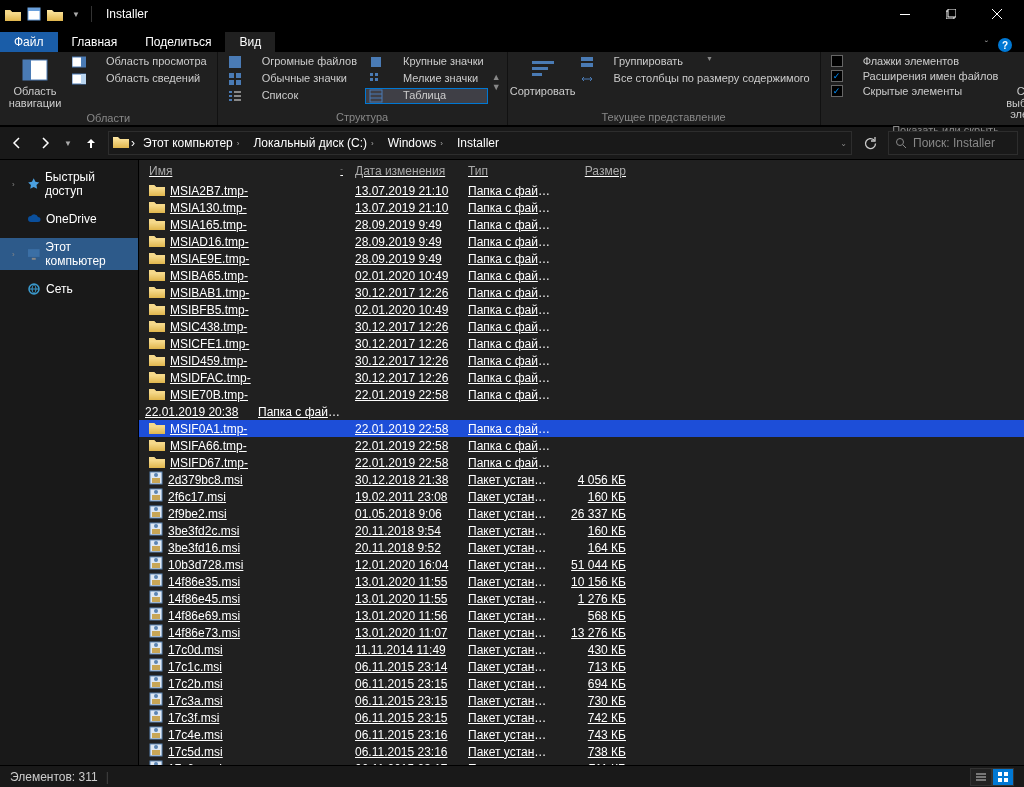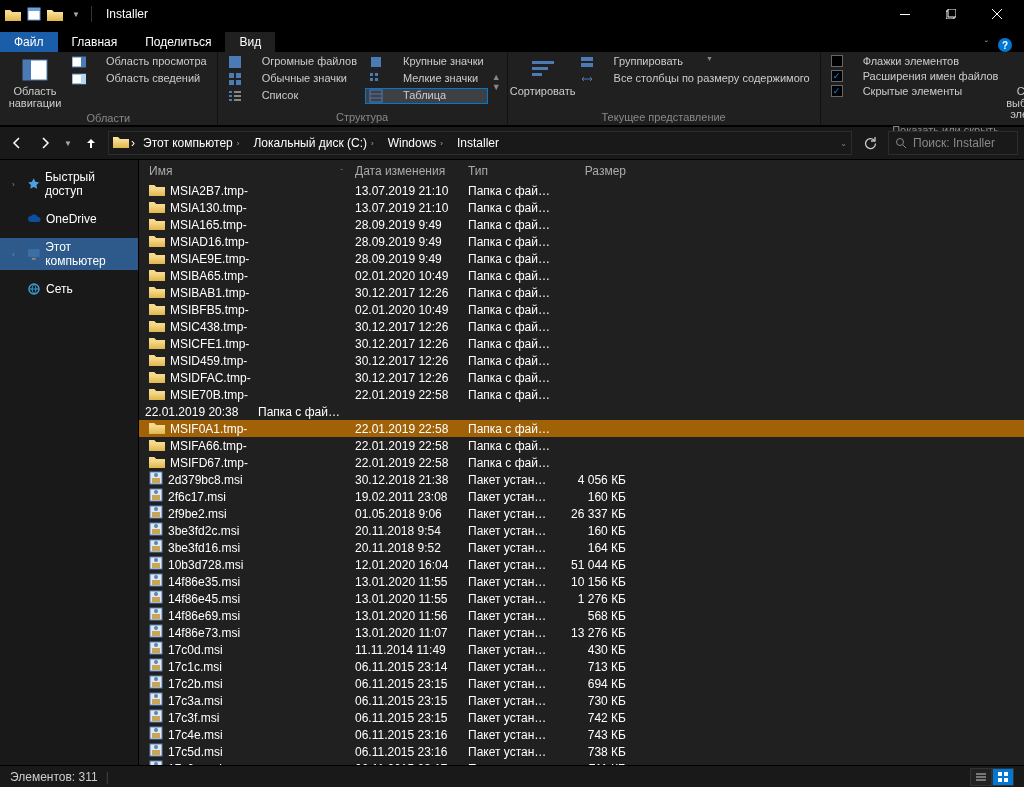--- a/index.html
+++ b/index.html
@@ -43,34 +43,34 @@
 .refresh { width:24px; height:22px; display:flex; align-items:center; justify-content:center; color:#ccc; cursor:pointer; }
 .search { width:130px; height:24px; background:#191919; border:1px solid #2d2d2d; display:flex; align-items:center; padding:0 6px; color:#888; gap:6px;}
 
 
 .main { display:flex; height:623px; }
 .tree { width:139px; background:#191919; border-right:1px solid #000; padding:8px 0; }
 .tree .tn { display:flex; align-items:center; gap:5px; padding:2px 6px 2px 12px; color:#fff; cursor:pointer; }
 .tree .tn.sel { background:#2d5a8a; }
 .tree .ex { width:10px; font-size:8px; color:#888; }
 
-.content { flex:1; background:#202020; display:flex; flex-direction:column; }
+.content { flex:1; background:#202020; display:flex; flex-direction:column;text-decoration:underline; }
 .cols { display:flex; padding:4px 0; color:#aaa; }
 .col-h { padding:0 6px; cursor:pointer; display:flex; align-items:center; }
 .col-h.name { width:210px; padding-left:10px; }
 .col-h.date { width:113px; }
 .col-h.type { width:95px; }
 .col-h.size { width:75px; text-align:right; justify-content:flex-end; }
 
 .rows { overflow-y:auto; flex:1; }
 .rows::-webkit-scrollbar { width:16px; }
 .rows::-webkit-scrollbar-track { background:#202020; }
 .rows::-webkit-scrollbar-thumb { background:#3a3a3a; }
 .frow { display:flex; align-items:center; height:17px; color:#fff; padding:0; cursor:pointer; }
-.frow.sel { background:#a16207; }
+.frow.sel { background:#1d4ed8; }
 .fcell { padding:0 6px; overflow:hidden; white-space:nowrap; text-overflow:ellipsis; }
 .fcell.name { width:210px; display:flex; align-items:center; gap:5px; padding-left:10px; }
 .fcell.date { width:113px; }
 .fcell.type { width:95px; }
 .fcell.size { width:75px; text-align:right; }
 
 .status { position:absolute; bottom:0; left:0; right:0; height:22px; background:#191919; border-top:1px solid #000; display:flex; align-items:center; padding:0 10px; color:#ccc; }
 .status .vb { margin-left:auto; display:flex; }
 .vbtn { width:22px; height:18px; border:1px solid #333; display:flex; align-items:center; justify-content:center; background:#222; }
 .vbtn.act{ background:#0078d4; }

